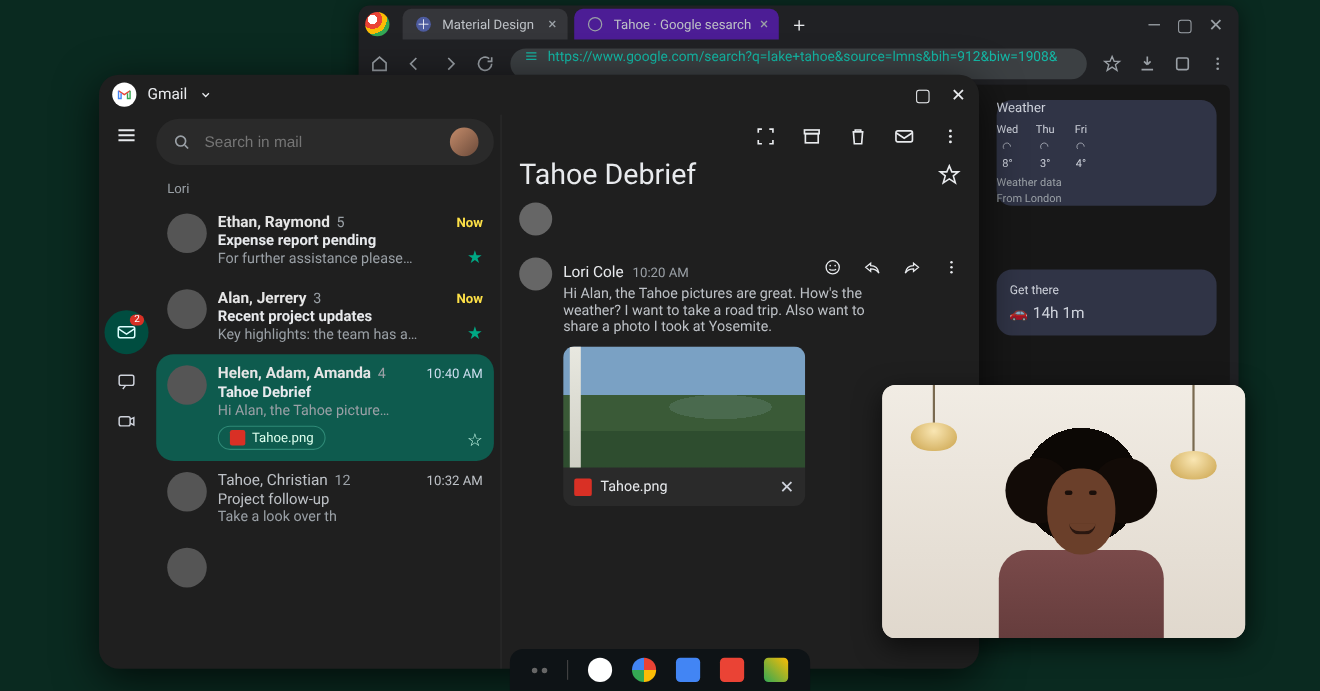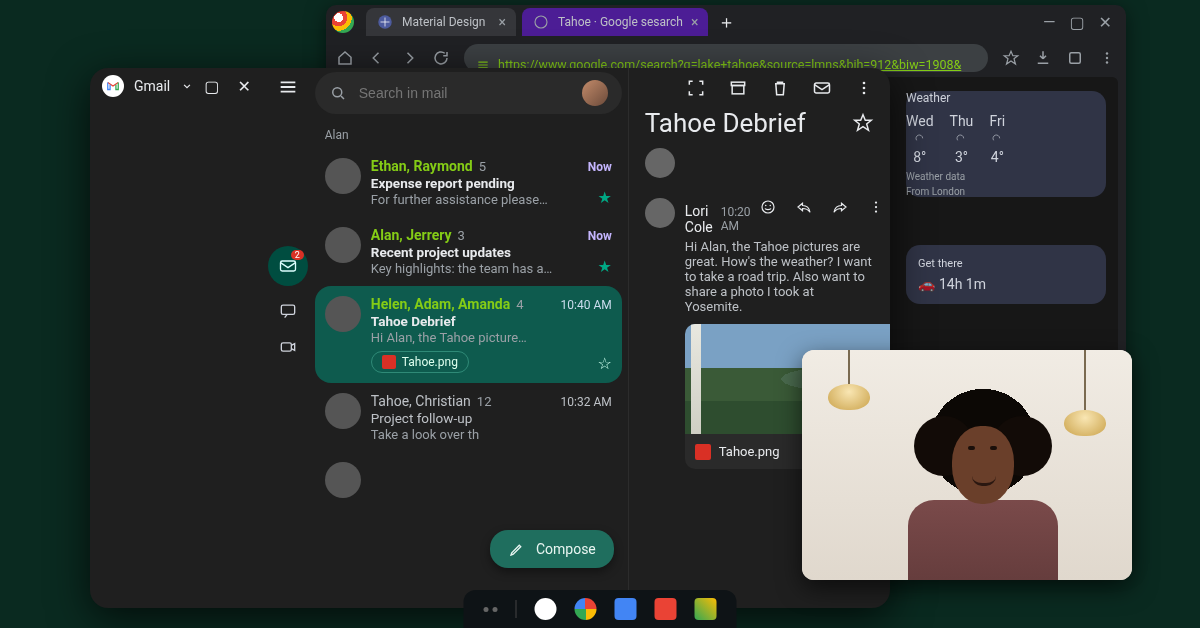--- a/index.html
+++ b/index.html
@@ -10,35 +10,35 @@
   .chrome-window { position: absolute; left: 326px; top: 5px; width: 800px; height: 560px; background: #202124; border-radius: 10px; box-shadow: 0 4px 20px rgba(0,0,0,.5); }
   .chrome-tabstrip { height: 34px; display: flex; align-items: center; padding: 0 6px; gap: 6px; }
   .chrome-profile { width: 22px; height: 22px; border-radius: 50%; background: radial-gradient(circle at 30% 30%, #fff 0 20%, #ea4335 20% 40%, #fbbc05 40% 60%, #34a853 60% 80%, #4285f4 80% 100%); margin-right:6px; }
   .chrome-tab { height: 28px; background: #35363a; border-radius: 8px 8px 0 0; display: flex; align-items: center; padding: 0 10px; gap:8px; font-size: 12px; color:#bdc1c6; min-width:150px; }
   .chrome-tab.active { background: #4c1d95; }
   .tab-close { color:#9aa0a6; font-size:14px; cursor:pointer;}
   .chrome-newtab { width:24px; height:24px; border-radius:50%; color:#e8eaed; display:flex; align-items:center; justify-content:center; font-size:18px;}
   .chrome-winctl { margin-left:auto; display:flex; gap:14px; color:#9aa0a6; padding-right:8px;}
   .chrome-toolbar { height:38px; display:flex; align-items:center; gap:14px; padding:0 10px; color:#9aa0a6; }
   .chrome-toolbar .ic { width:18px; height:18px; display:flex; align-items:center; justify-content:center; }
-  .urlbar { flex:1; background:#3c4043; height:28px; border-radius:14px; display:flex; align-items:flex-end; padding:0 12px; gap:8px; color:#84cc16; font-size:12.5px; overflow:hidden; white-space:nowrap;text-decoration:underline;}
+  .urlbar { flex:1; background:#3c4043; height:28px; border-radius:14px; display:flex; align-items:flex-start; padding:0 12px; gap:8px; color:#14b8a6; font-size:12.5px; overflow:hidden; white-space:nowrap;}
   .chrome-content { position:absolute; inset:72px 8px 8px 8px; background:#171717; border-radius:6px; }
 
   
   .weather-card { position:absolute; right:20px; top:86px; width:200px; background:#303446; border-radius:14px; padding:0; color:#cfd3dc; font-size:11px;}
   .weather-head { font-size:12px; margin-bottom:8px;}
   .weather-row { display:flex; gap:16px; margin-bottom:6px;}
-  .wday { display:flex; flex-direction:column; align-items:center; gap:2px; font-size:14px;}
+  .wday { display:flex; flex-direction:column; align-items:center; gap:2px; font-size:10px;}
   .wday svg{opacity:.9}
   .weather-foot { font-size:10px; color:#9aa0a6; margin-top:4px;}
   .route-card { position:absolute; right:20px; top:240px; width:200px; background:#303446; border-radius:14px; padding:12px; color:#cfd3dc; font-size:11px;}
   .route-card .big{font-size:14px;margin-top:6px;}
 
   
-  .gmail-window { position:absolute; left:90px; top:68px; width:800px; height:540px; background:#1f1f1f; border-radius:18px; box-shadow: 0 10px 40px rgba(0,0,0,.7); display:flex; flex-direction:row; }
+  .gmail-window { position:absolute; left:90px; top:68px; width:800px; height:540px; background:#1f1f1f; border-radius:18px; box-shadow: 0 10px 40px rgba(0,0,0,.7); display:flex; flex-direction:column; }
   .gmail-titlebar { height:36px; display:flex; align-items:center; padding:0 12px; gap:10px;}
   .gmail-logo { width:22px; height:22px; border-radius:50%; background:#fff; display:flex; align-items:center; justify-content:center; }
   .gmail-logo svg{width:14px;height:14px}
   .gmail-title { font-size:14px; color:#e8eaed; }
   .gmail-winctl{ margin-left:auto; display:flex; gap:18px; color:#e8eaed;}
 
   .gmail-body { flex:1; display:flex; overflow:hidden;}
   .rail { width:50px; display:flex; flex-direction:column; align-items:center; padding-top:8px; gap:14px; color:#cfd3dc;}
   .rail .ic{width:22px;height:22px;display:flex;align-items:center;justify-content:center;}
   .rail .chip{position:relative; width:40px;height:40px;border-radius:50%;background:#004d40;display:flex;align-items:center;justify-content:center;margin-top:20px;}
@@ -48,23 +48,23 @@
   .searchbar { height:42px; background:#2a2a2a; border-radius:22px; display:flex; align-items:center; padding:0 14px; gap:12px; color:#9aa0a6;}
   .searchbar input{flex:1;background:transparent;border:none;outline:none;color:#e8eaed;font-size:14px;}
   .searchbar .avatar{width:26px;height:26px;border-radius:50%;background:linear-gradient(135deg,#c38b6a,#6b4a3a);}
 
   .section-label{font-size:12px;color:#9aa0a6;padding:14px 10px 6px;}
 
   .thread{display:flex;gap:10px;padding:10px 10px;border-radius:16px;position:relative;}
   .thread .av{width:36px;height:36px;border-radius:50%;flex-shrink:0;background:#555;}
   .thread .col{flex:1;min-width:0;}
   .thread .row1{display:flex;align-items:baseline;gap:6px;}
-  .thread .sender{font-size:14px;font-weight:700;color:#84cc16;white-space:nowrap;overflow:hidden;text-overflow:ellipsis;}
+  .thread .sender{font-size:14px;font-weight:700;color:#e5e5e5;white-space:nowrap;overflow:hidden;text-overflow:ellipsis;}
   .thread .count{font-size:13px;color:#9aa0a6;}
-  .thread .time{margin-left:auto;font-size:12px;color:#c4b5fd;font-weight:700;}
+  .thread .time{margin-left:auto;font-size:12px;color:#fde047;font-weight:700;}
   .thread .subj{font-size:13.5px;font-weight:700;color:#e8eaed;white-space:nowrap;overflow:hidden;text-overflow:ellipsis;margin-top:1px;}
   .thread .prev{font-size:13px;color:#9aa0a6;white-space:nowrap;overflow:hidden;text-overflow:ellipsis;margin-top:1px;}
   .thread .star{position:absolute;right:10px;bottom:10px;color:#00a884;}
   .thread.read .sender,.thread.read .subj,.thread.read .time{font-weight:400;color:#bdc1c6;}
   .thread.selected{background:#0e5b4e;}
   .thread.selected .time{color:#cde;font-weight:400}
   .thread.selected .star{color:#cfe;}
   .attach-chip{display:inline-flex;align-items:center;gap:6px;border:1px solid #2f8a77;border-radius:14px;padding:3px 10px;font-size:12px;color:#dfe;margin-top:6px;}
   .attach-chip .fi{width:14px;height:14px;background:#d93025;border-radius:2px;}
 
@@ -297,21 +297,21 @@
 
     <div class="list-pane" style="position:relative">
       <div class="searchbar">
         <svg viewBox="0 0 24 24" width="18" height="18">
             <circle cx="11" cy="11" r="6" fill="none" stroke="#9aa0a6" stroke-width="2"></circle>
             <path d="M20 20l-4-4" stroke="#9aa0a6" stroke-width="2"></path>
           </svg>
         <input placeholder="Search in mail" style="">
         <div class="avatar"></div>
       </div>
-      <div class="section-label">Alan</div>
+      <div class="section-label">Lori</div>
 
       <div class="thread">
         <div class="av av1"></div>
         <div class="col">
           <div class="row1">
               <span class="sender">Ethan, Raymond</span>
               <span class="count">5</span>
               <span class="time">Now</span>
             </div>
           <div class="subj">Expense report pending</div>
@@ -362,26 +362,20 @@
             </div>
           <div class="subj">Project follow-up</div>
           <div class="prev">Take a look over th</div>
         </div>
       </div>
 
       <div class="thread read">
         <div class="av av5"></div>
       </div>
 
-      <div class="compose-fab">
-        <svg viewBox="0 0 24 24" width="18" height="18">
-            <path d="M4 20l3-1 10-10-2-2L5 17z" fill="none" stroke="#e8f5f1" stroke-width="1.8"></path>
-          </svg>
-        <span>Compose</span>
-      </div>
     </div>
 
     <div class="reader-pane">
       <div class="reader-actions">
         <span>
             <svg viewBox="0 0 24 24" width="20" height="20">
               <path d="M8 4H4v4m12-4h4v4M8 20H4v-4m12 4h4v-4" fill="none" stroke="currentColor" stroke-width="1.8"></path>
             </svg>
           </span>
         <span>

